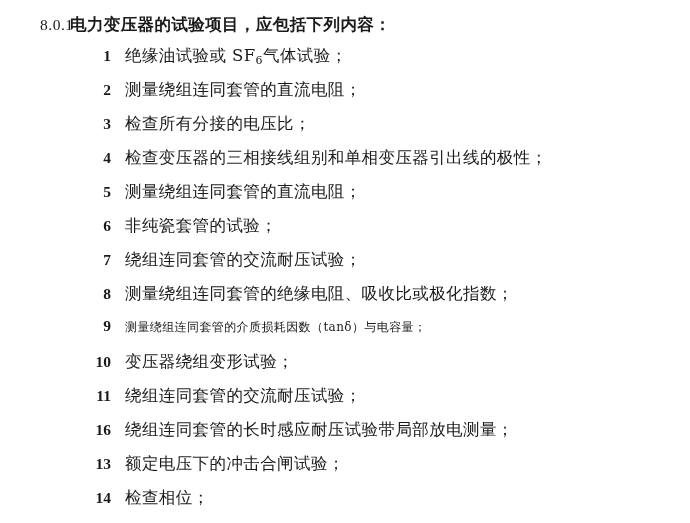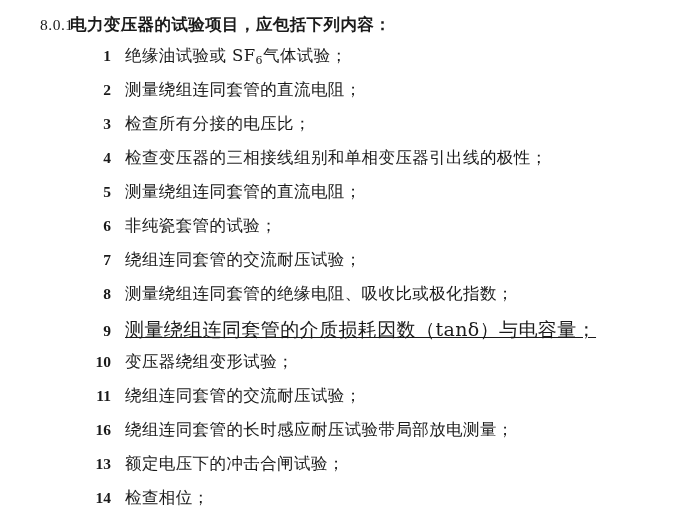--- a/index.html
+++ b/index.html
@@ -72,21 +72,21 @@
     letter-spacing: 0.4px;
     white-space: nowrap;
     font-family: "DejaVu Serif", "Liberation Serif", serif;
   }
   .item-text sub {
     font-size: 11px;
     vertical-align: baseline;
     position: relative;
     top: 3px;
   }
-  .sml { font-size: 19px; text-decoration: underline; }
+  .sml { font-size: 12px; }
 </style>
 </head>
 <body>
 
 <div class="page">
 
   <div class="clause">
     <span class="clause-num">8.0.1</span>
     <span class="clause-text">电力变压器的试验项目，应包括下列内容：</span>
   </div>

